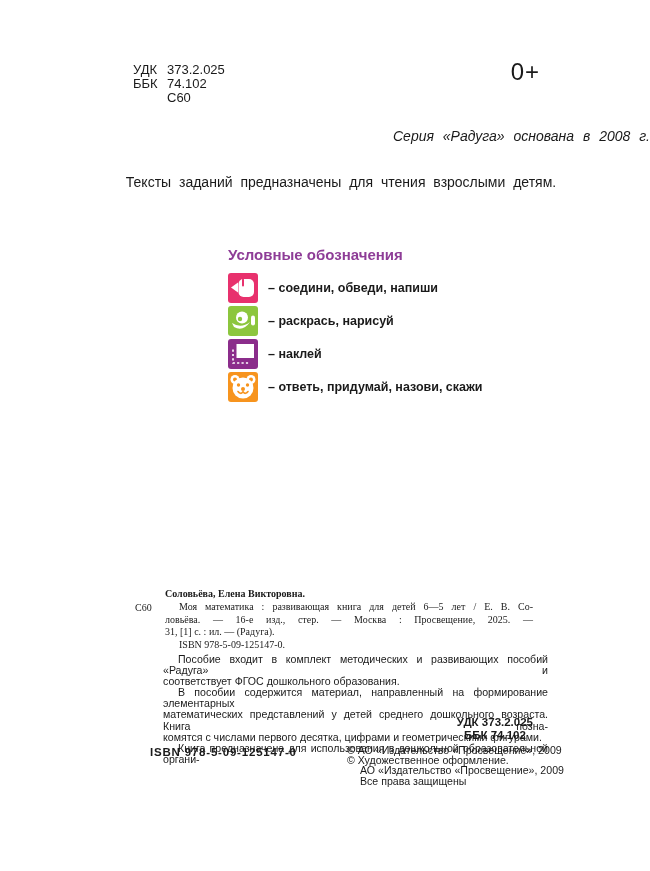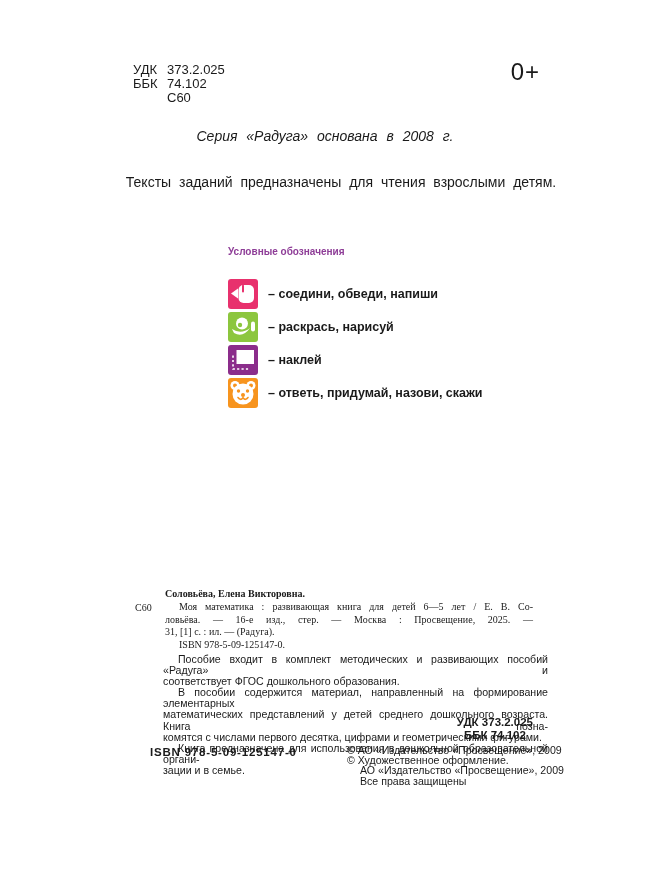--- a/index.html
+++ b/index.html
@@ -15,27 +15,27 @@
     overflow: hidden;
     border-radius: 32px;
   }
   
   .top-meta { position: absolute; left: 133px; top: 63px; font-size: 13px; line-height: 14px; }
   .top-meta .row { display: flex; }
   .top-meta .lbl { width: 34px; }
   
   .age-badge { position: absolute; right: 110px; top: 58px; font-size: 24px; letter-spacing: 1px; }
   
-  .series-line { position: absolute; left: 0; right: 0; top: 128px; text-align: center;
+  .series-line { position: absolute; left: 0; right: 0; top: 128px; text-align: right;
                  font-style: italic; font-size: 14px; word-spacing: 5px; }
   .audience-line { position: absolute; left: 0; right: 0; top: 174px; text-align: center;
                    font-size: 14px; word-spacing: 4px; padding-left: 32px; }
   
   .legend { position: absolute; left: 228px; top: 246px; }
-  .legend-title { font-size: 10px; font-weight: bold; margin-bottom: 22px; }
+  .legend-title { font-size: 15px; font-weight: bold; margin-bottom: 10px; }
   .legend-row { display: flex; align-items: center; margin-bottom: 3px; }
   .legend-icon { width: 30px; height: 30px; border-radius: 3px; flex: 0 0 30px; }
   .legend-icon svg { display: block; width: 30px; height: 30px; }
   .legend-label { font-size: 12.5px; font-weight: bold; margin-left: 10px; white-space: nowrap; }
   
   .biblio { position: absolute; left: 135px; top: 588px; width: 398px; font-size: 10px; line-height: 12.4px; font-family: Liberation Serif, serif; }
   .biblio-author { font-weight: bold; margin-left: 30px; margin-bottom: 1px; }
   .biblio-code { position: absolute; left: 0; top: 14px; }
   .biblio-text { margin-left: 30px; width: 368px; }
   .jl { text-align: justify; text-align-last: justify; }
@@ -143,21 +143,20 @@
     </div>
   </div>
 
   <div class="annotation">
     <div class="jl ind">Пособие входит в комплект методических и развивающих пособий «Радуга» и</div>
     <div>соответствует ФГОС дошкольного образования.</div>
     <div class="jl ind">В пособии содержится материал, направленный на формирование элементарных</div>
     <div class="jl">математических представлений у детей среднего дошкольного возраста. Книга позна-</div>
     <div>комятся с числами первого десятка, цифрами и геометрическими фигурами.</div>
     <div class="jl ind">Книга предназначена для использования в дошкольной образовательной органи-</div>
-    <div>зации и в семье.</div>
   </div>
 
   <div class="udk-bbk">
     <div>УДК 373.2.025</div>
     <div>ББК 74.102</div>
   </div>
 
   <div class="footer-isbn">ISBN 978-5-09-125147-0</div>
 
   <div class="footer-copy">

